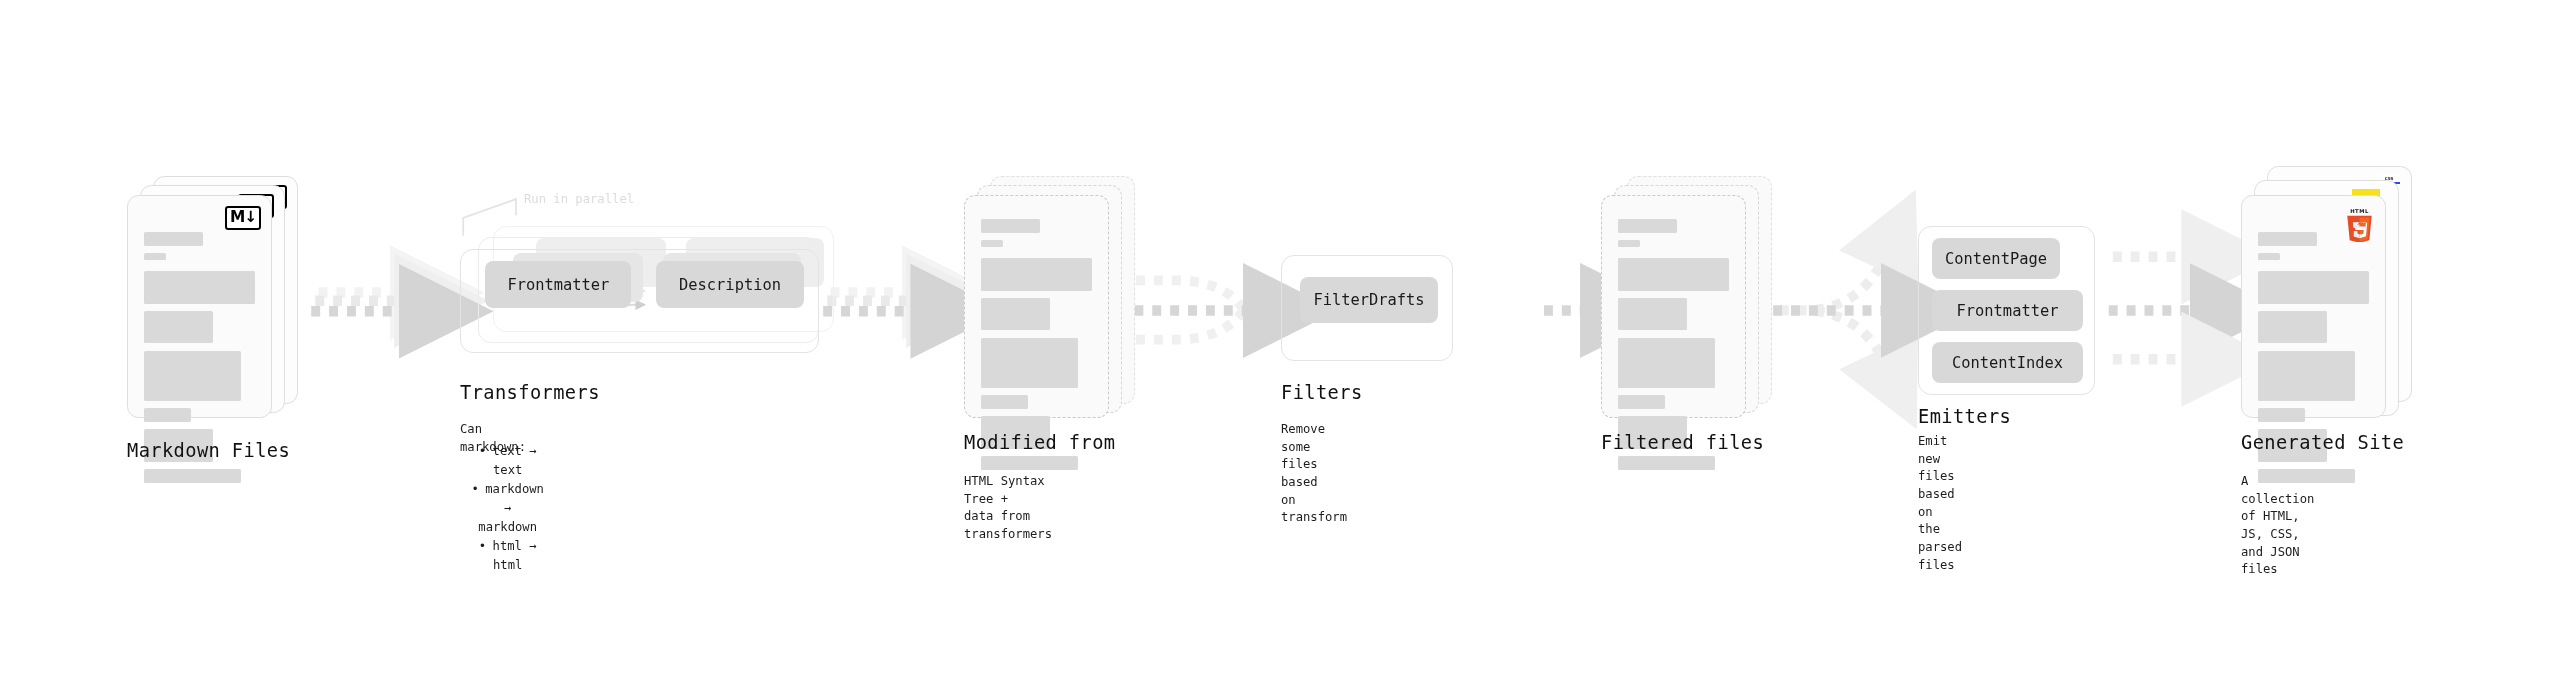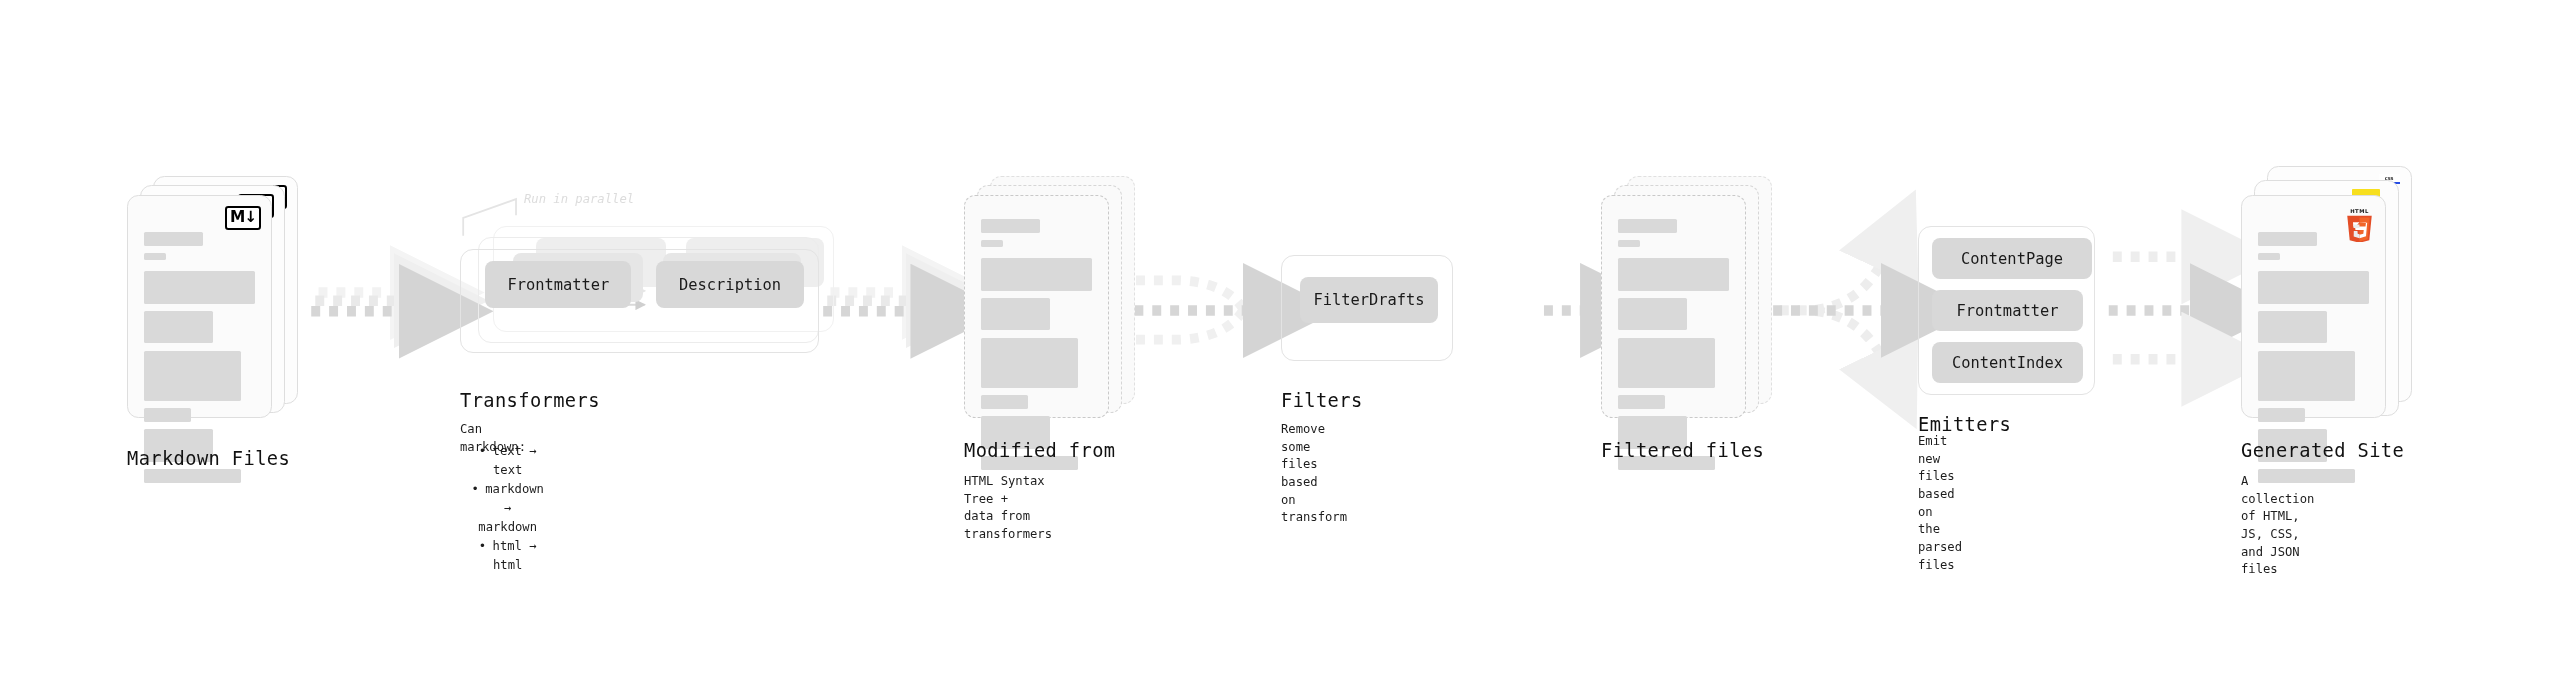--- a/index.html
+++ b/index.html
@@ -79,35 +79,33 @@
     white-space: nowrap;
   }
 
   
   .title {
     position: absolute;
     font-size: 18.7px;
     color: #111;
     white-space: nowrap;
     letter-spacing: 0.4px;
-    margin-top: 8px;
   }
   .sub {
     position: absolute;
     font-size: 12.2px;
     color: #1d1d1d;
     line-height: 1.45;
     white-space: pre-line;
   }
   .annot {
     position: absolute;
     font-size: 12.2px;
     color: #dcdcdc;
     white-space: nowrap;
-    font-style: italic;
   }
   .bullets { position: absolute; font-size: 12.2px; color: #1d1d1d; line-height: 1.55; }
   .bullets li { list-style: none; }
   .bullets ul { margin: 3.3px 0 0 0; padding-left: 11.4px; text-align: center; }
   .bullets ul li::before { content: "\2022"; margin-right: 6.5px; color: #1d1d1d; }
 
   svg.arrowlayer { position: absolute; left: 0; top: 0; pointer-events: none; }
 </style>
 </head>
 <body>
@@ -273,21 +271,21 @@
         <div class="bar" style="width:42%;"></div>
         <div class="bar tall" style="width:62%;"></div>
         <div class="bar" style="width:88%;"></div>
       </div>
     </div>
     <div class="title" style="left:1601px; top:432px;">Filtered files</div>
   </div>
 
   <div class="node">
     <div class="groupbox" style="left:1918px; top:226px; width:177px; height:169px;">
-      <div class="pill" style="left:13px; top:11.4px; width:160px; height:41px;">ContentPage</div>
+      <div class="pill" style="left:13px; top:11.4px; width:128px; height:41px;">ContentPage</div>
       <div class="pill" style="left:13px; top:63px; width:151px; height:41px;">Frontmatter</div>
       <div class="pill" style="left:13px; top:115px; width:151px; height:41px;">ContentIndex</div>
     </div>
     <div class="title" style="left:1918px; top:406px;">Emitters</div>
     <div class="sub" style="left:1918px; top:433px;">Emit new files based on
 the parsed files</div>
   </div>
 
   <div class="node">
     <div class="filecard ghost" style="left:2267px; top:166px; width:145px; height:236px;">

